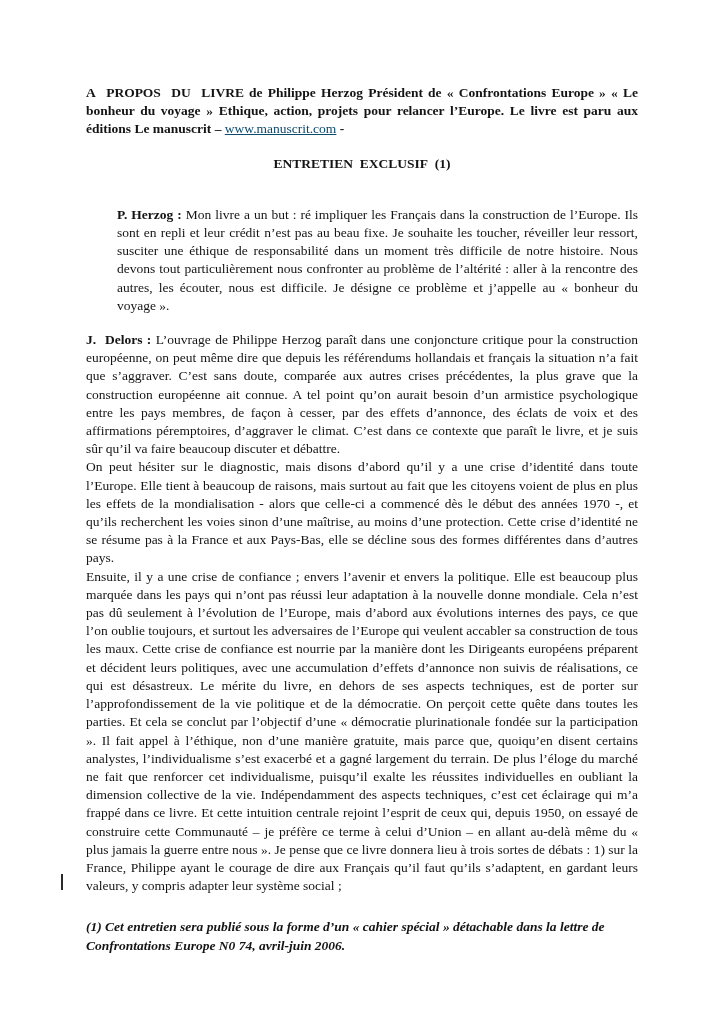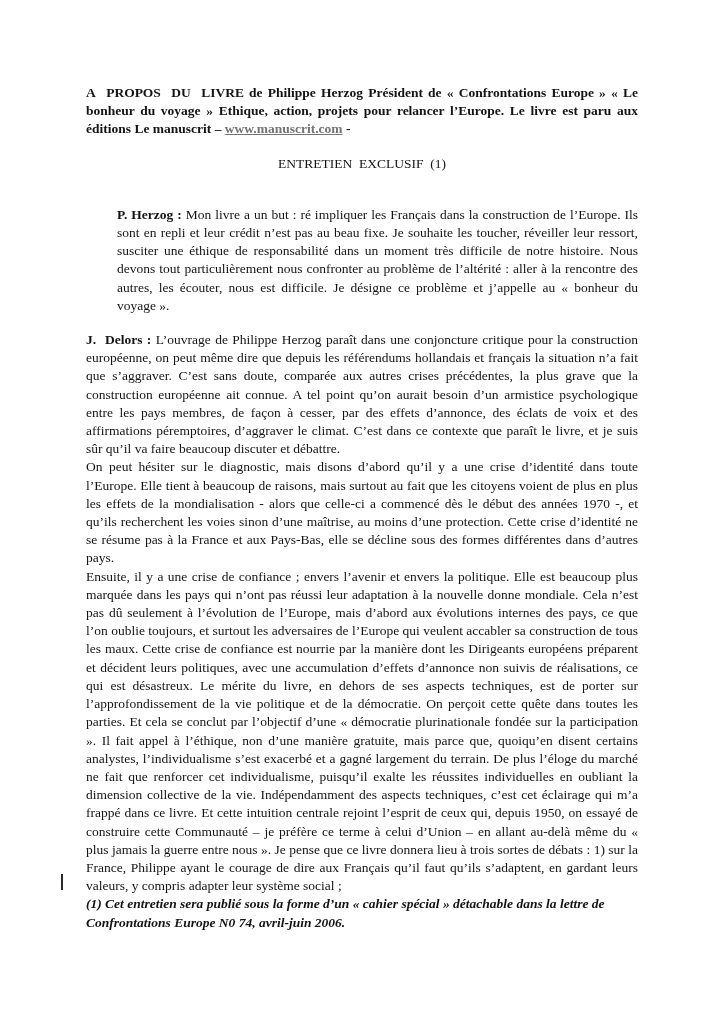--- a/index.html
+++ b/index.html
@@ -20,37 +20,38 @@
   }
   .txt {
     font-size: 13.5px;
     line-height: 18.2px;
   }
   .header-block {
     font-weight: bold;
     text-align: justify;
   }
   a.doc-link {
-    color: #737373;
+    color: #0c4a6e;
     text-decoration: underline;
-    font-weight: bold;
+    font-weight: normal;
     cursor: pointer;
   }
   .title-block {
     margin-top: 16px;
     text-align: center;
-    font-weight: normal;
+    font-weight: bold;
   }
   .body-para {
     text-align: justify;
   }
   .herzog-para { margin-top: 33px; margin-left: 31px; }
   .delors-block { margin-top: 16px; }
   .speaker { font-weight: bold; }
   .footnote {
+    margin-top: 23px;
     font-weight: bold;
     font-style: italic;
     text-align: left;
   }
   .footer {
     position: absolute;
     left: 86px;
     right: 84px;
     bottom: 17px;
     display: flex;

